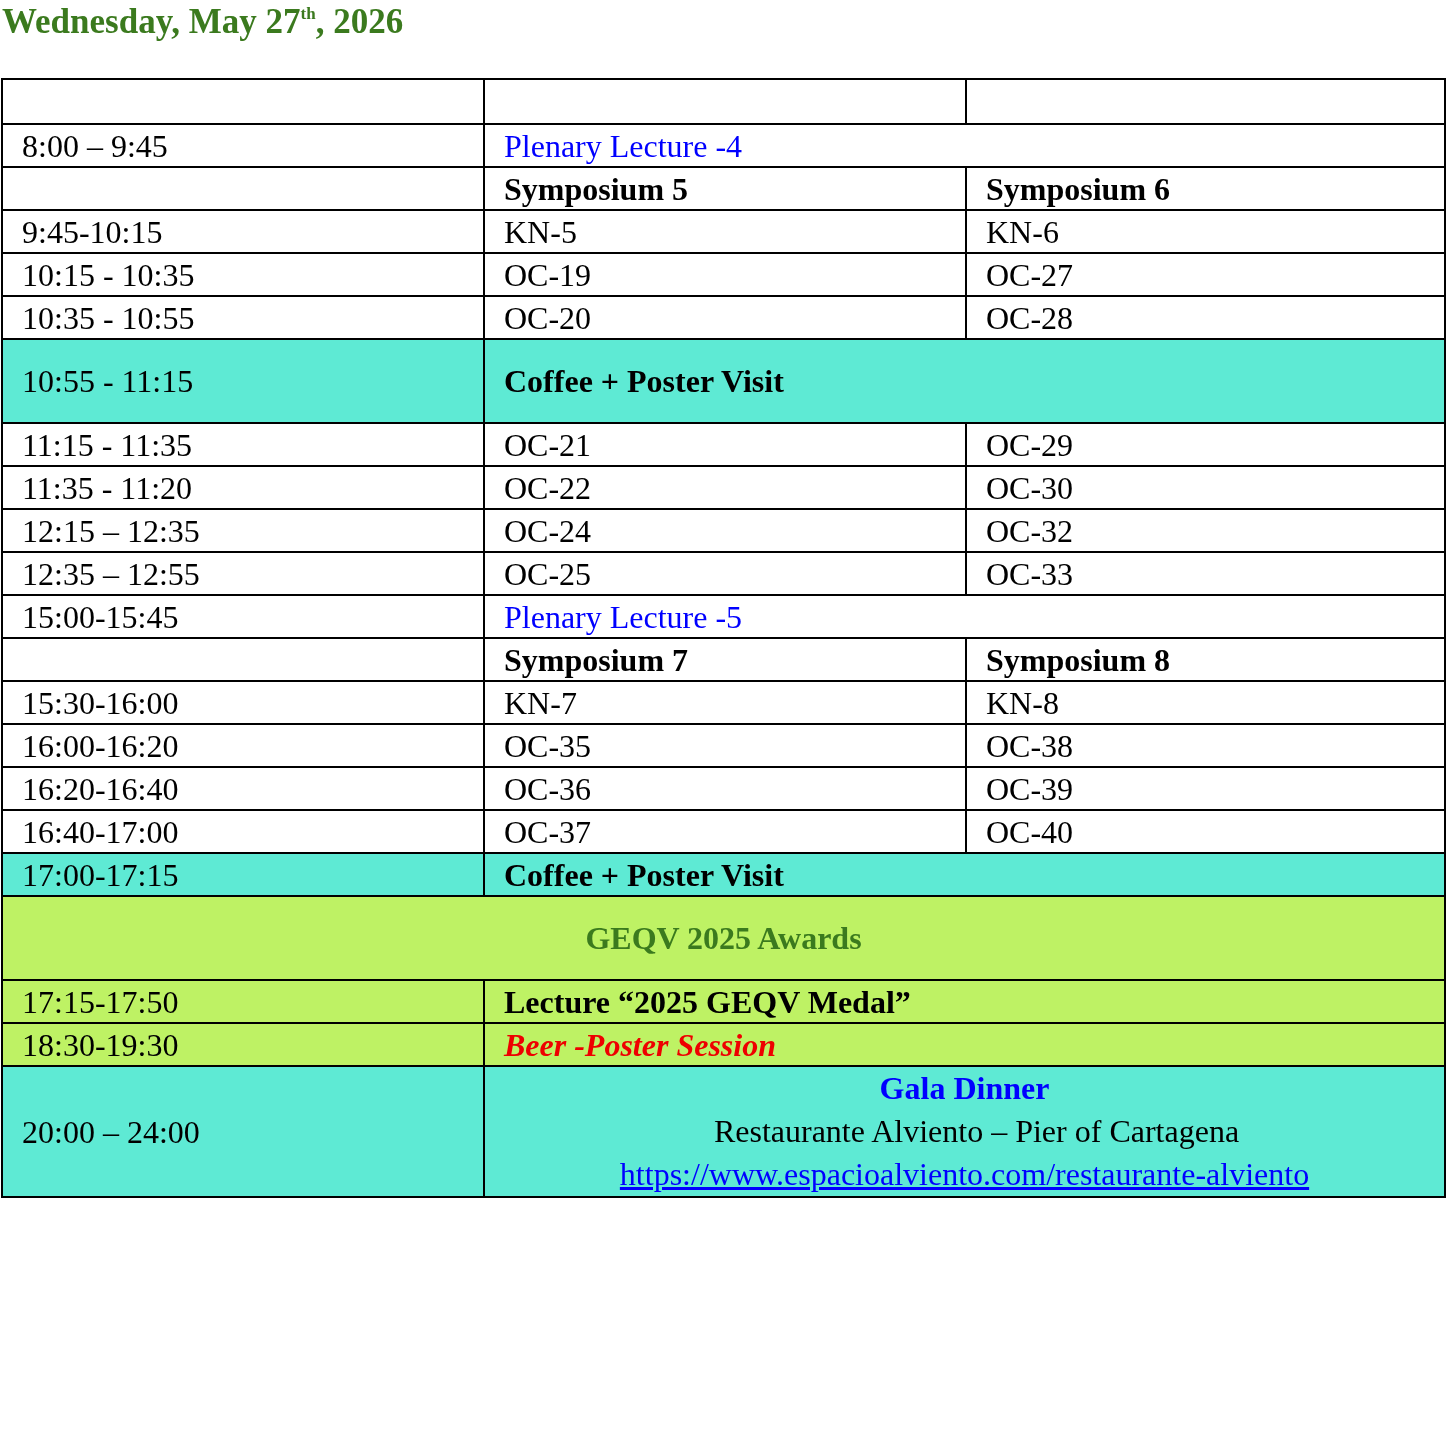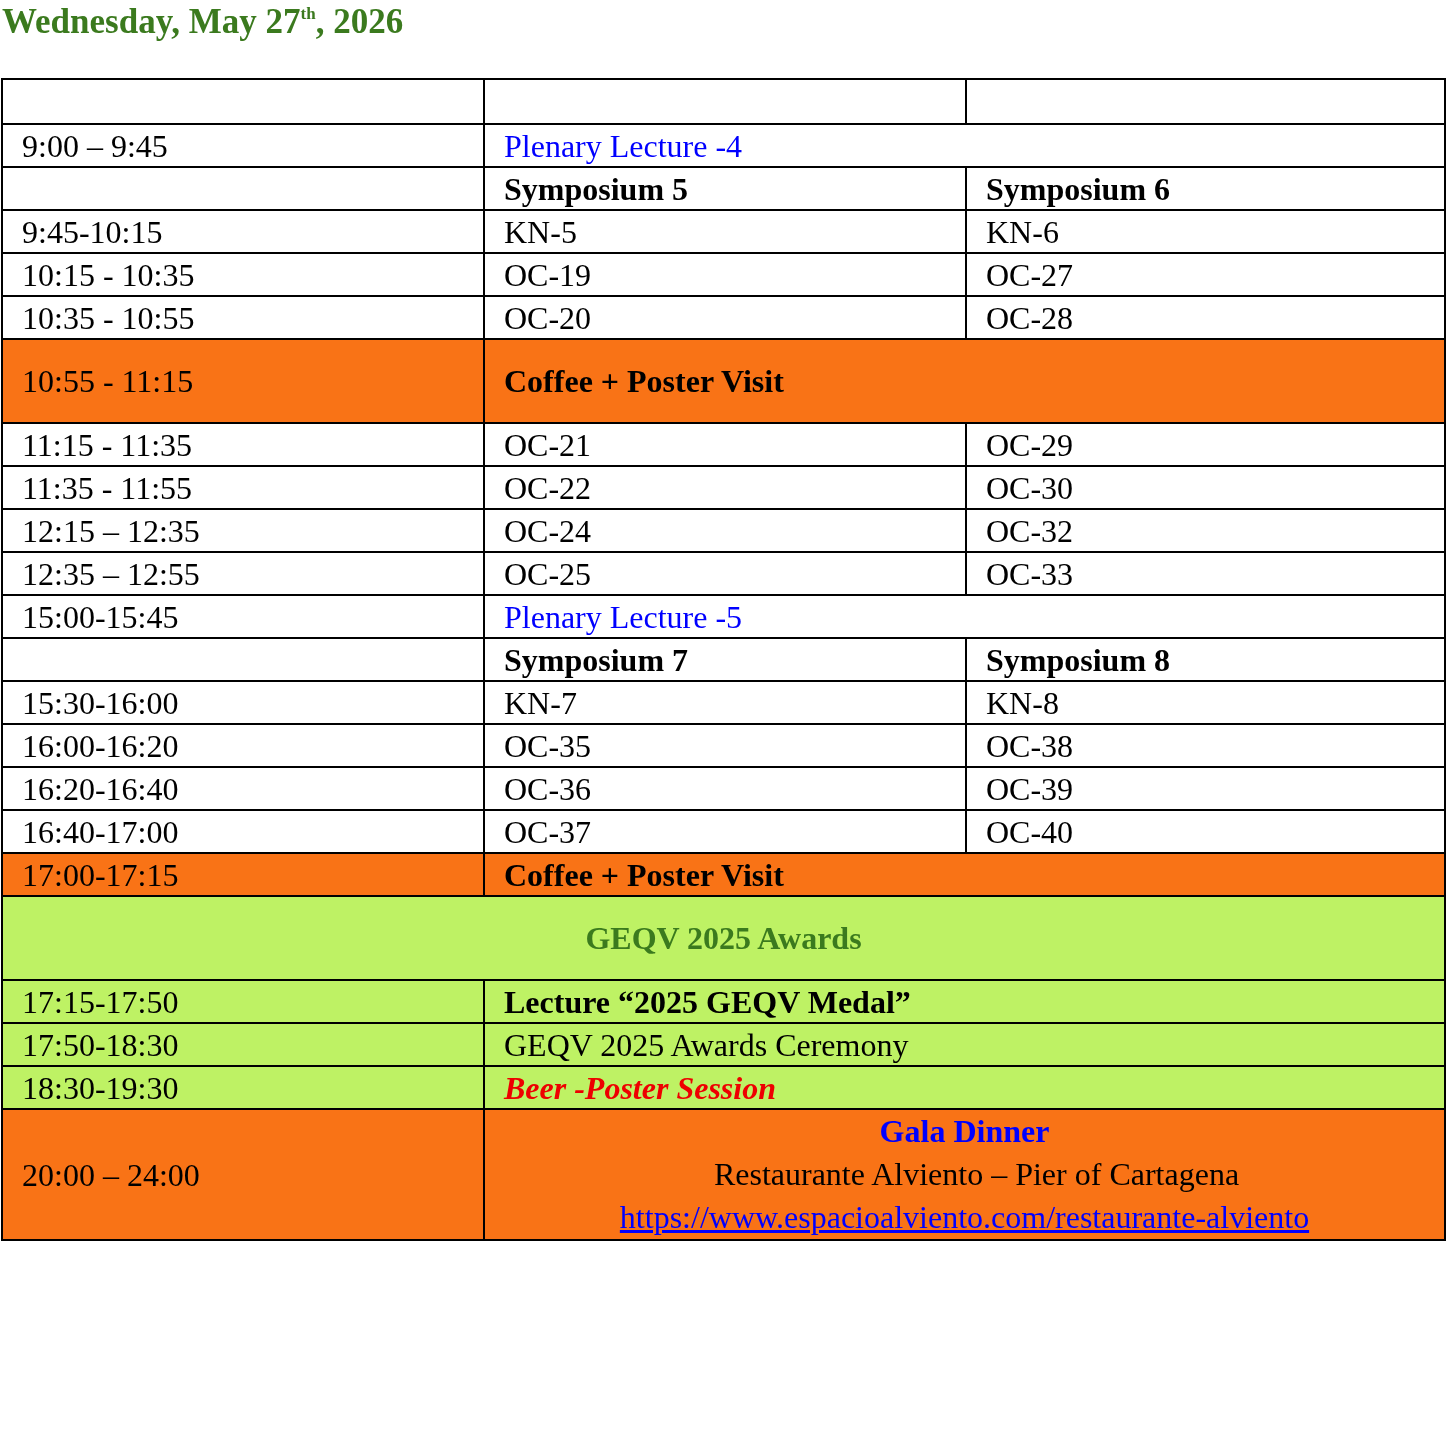--- a/index.html
+++ b/index.html
@@ -9,21 +9,21 @@
            color: #3b7a1e; line-height: 44px; white-space: nowrap; }
   .title sup { font-size: 17px; vertical-align: 14px; line-height: 0; }
   table.sched { position: absolute; left: 1px; top: 78px; width: 1445px;
                 border-collapse: collapse; table-layout: fixed; }
   table.sched td { border: 2px solid #000; font-size: 32px; padding: 0 0 0 19px;
                    line-height: 40px; vertical-align: middle; white-space: nowrap; overflow: hidden; }
   table.sched td.c1 { width: 461px; }
   table.sched td.c2 { width: 461px; }
   tr.r-std td { height: 41px; }
   tr.r-tall td { height: 82px; }
-  tr.gray td { background: #f97316; }
+  tr.gray td { background: #5eead4; }
   tr.green td { background: #bef264; }
   .blue { color: #0000ff; }
   .bold { font-weight: bold; }
   .red-it { color: #ee0000; font-weight: bold; font-style: italic; }
   .green-bold { color: #3b7a1e; font-weight: bold; }
   td.center { text-align: center; padding-left: 0 !important; }
   .gala-title { color: #0000ff; font-weight: bold; display: block; line-height: 43px; }
   .gala-place { display: block; line-height: 43px; padding-left: 24px; }
   .gala-link { color: #0000ff; text-decoration: underline; display: block; line-height: 43px; }
 </style>
@@ -34,21 +34,21 @@
 
 <table class="sched">
   <tbody>
       <tr class="r-std" style="height:45px">
     <td class="c1"></td>
     <td class="c2"></td>
     <td></td>
   </tr>
 
   <tr class="r-std">
-    <td class="c1">9:00 – 9:45</td>
+    <td class="c1">8:00 – 9:45</td>
     <td colspan="2" class="blue">Plenary Lecture -4</td>
   </tr>
 
   <tr class="r-std">
     <td class="c1"></td>
     <td class="c2 bold">Symposium 5</td>
     <td class="bold">Symposium 6</td>
   </tr>
 
   <tr class="r-std">
@@ -71,21 +71,21 @@
     <td>10:55 - 11:15</td>
     <td colspan="2" class="bold">Coffee + Poster Visit</td>
   </tr>
 
   <tr class="r-std">
     <td>11:15 - 11:35</td>
     <td>OC-21</td>
     <td>OC-29</td>
   </tr>
   <tr class="r-std">
-    <td>11:35 - 11:55</td>
+    <td>11:35 - 11:20</td>
     <td>OC-22</td>
     <td>OC-30</td>
   </tr>
   <tr class="r-std">
     <td>12:15 – 12:35</td>
     <td>OC-24</td>
     <td>OC-32</td>
   </tr>
   <tr class="r-std">
     <td>12:35 – 12:55</td>
@@ -133,24 +133,20 @@
 
   <tr class="r-tall green">
     <td colspan="3" class="center green-bold">GEQV 2025 Awards</td>
   </tr>
 
   <tr class="r-std green">
     <td>17:15-17:50</td>
     <td colspan="2" class="bold">Lecture “2025 GEQV Medal”</td>
   </tr>
   <tr class="r-std green">
-    <td>17:50-18:30</td>
-    <td colspan="2">GEQV 2025 Awards Ceremony</td>
-  </tr>
-  <tr class="r-std green">
     <td>18:30-19:30</td>
     <td colspan="2" class="red-it">Beer -Poster Session</td>
   </tr>
 
   <tr class="gray" style="height:128px">
     <td>20:00 – 24:00</td>
     <td colspan="2" class="center">
       <span class="gala-title">Gala Dinner</span>
       <span class="gala-place">Restaurante Alviento – Pier of Cartagena</span>
       <a class="gala-link">https://www.espacioalviento.com/restaurante-alviento</a>

